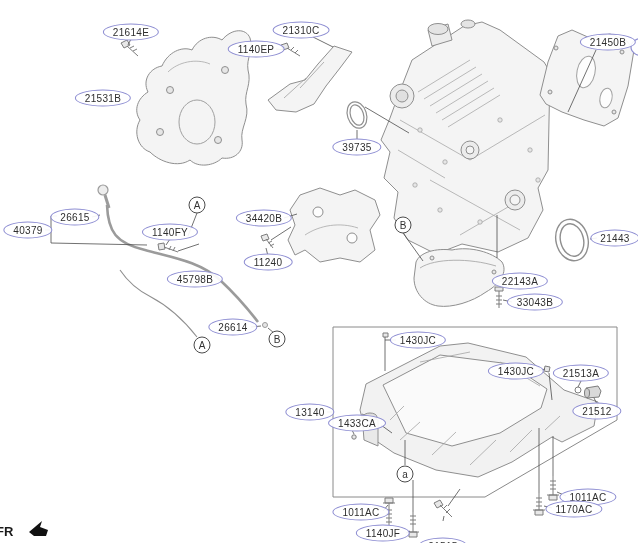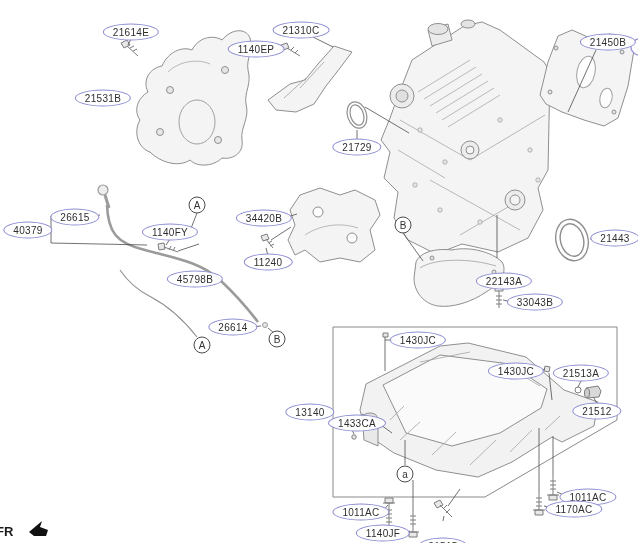--- a/index.html
+++ b/index.html
@@ -218,29 +218,29 @@
   <ellipse cx="643" cy="47" rx="12" ry="9" fill="#ffffff" stroke="#8d8dd2" stroke-width="1.2"></ellipse>
 
   <polygon points="29,532 42,521 40,527 48,530 46,536 34,536" fill="#111111"></polygon>
 </svg>
 
 <div class="lbl" style="left:131px;top:32px">21614E</div>
 <div class="lbl" style="left:301px;top:30px">21310C</div>
 <div class="lbl" style="left:256px;top:49px">1140EP</div>
 <div class="lbl" style="left:608px;top:42px">21450B</div>
 <div class="lbl" style="left:103px;top:98px">21531B</div>
-<div class="lbl" style="left:357px;top:147px">21729</div>
+<div class="lbl" style="left:357px;top:147px">39735</div>
 <div class="lbl" style="left:75px;top:217px">26615</div>
 <div class="lbl" style="left:28px;top:230px">40379</div>
 <div class="lbl" style="left:170px;top:232px">1140FY</div>
 <div class="lbl" style="left:264px;top:218px">34420B</div>
 <div class="lbl" style="left:268px;top:262px">11240</div>
 <div class="lbl" style="left:195px;top:279px">45798B</div>
 <div class="lbl" style="left:615px;top:238px">21443</div>
-<div class="lbl" style="left:504px;top:281px">22143A</div>
+<div class="lbl" style="left:520px;top:281px">22143A</div>
 <div class="lbl" style="left:535px;top:302px">33043B</div>
 <div class="lbl" style="left:233px;top:327px">26614</div>
 <div class="lbl" style="left:418px;top:340px">1430JC</div>
 <div class="lbl" style="left:516px;top:371px">1430JC</div>
 <div class="lbl" style="left:581px;top:373px">21513A</div>
 <div class="lbl" style="left:597px;top:411px">21512</div>
 <div class="lbl" style="left:310px;top:412px">13140</div>
 <div class="lbl" style="left:357px;top:423px">1433CA</div>
 <div class="lbl" style="left:361px;top:512px">1011AC</div>
 <div class="lbl" style="left:383px;top:533px">1140JF</div>

